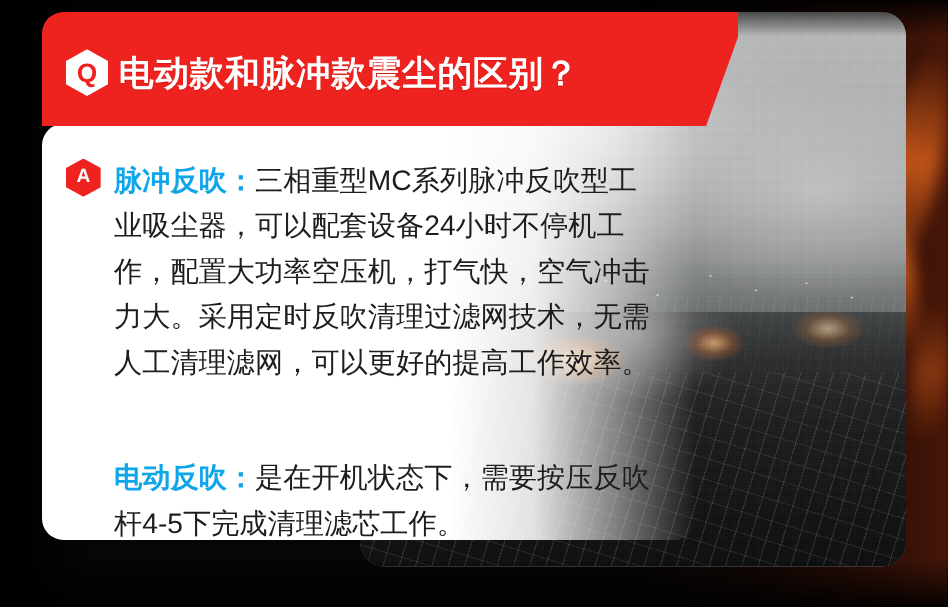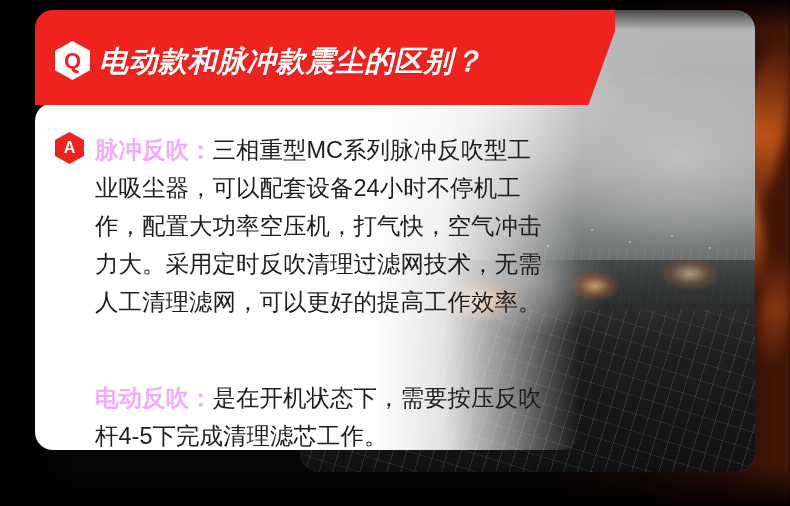--- a/index.html
+++ b/index.html
@@ -219,42 +219,41 @@
   .header-title {
     position: absolute;
     left: 99px;
     top: 42px;
     color: #ffffff;
     font-size: 29px;
     font-weight: bold;
     letter-spacing: 0.5px;
     white-space: nowrap;
     text-shadow: 0 1px 1px rgba(140,0,0,0.25);
-    font-style: italic;
   }
 
   
   .answer-body {
     position: absolute;
     left: 95px;
     top: 131px;
     width: 450px;
     color: #1d1d1f;
     font-size: 23.5px;
     line-height: 38px;
   }
   .answer-para {
     margin: 0;
   }
   .answer-para + .answer-para {
     margin-top: 58px;
   }
   .lead {
     font-weight: bold;
-    color: #f0abfc;
+    color: #0ea5e9;
   }
 </style>
 </head>
 <body>
 
 <div id="stage">
 
   <div class="bg-base"></div>
   <div class="bg-flames"></div>
   <div class="bg-flame-streak" style="right:6px; top:40px; width:46px; height:190px; transform:rotate(12deg);"></div>

